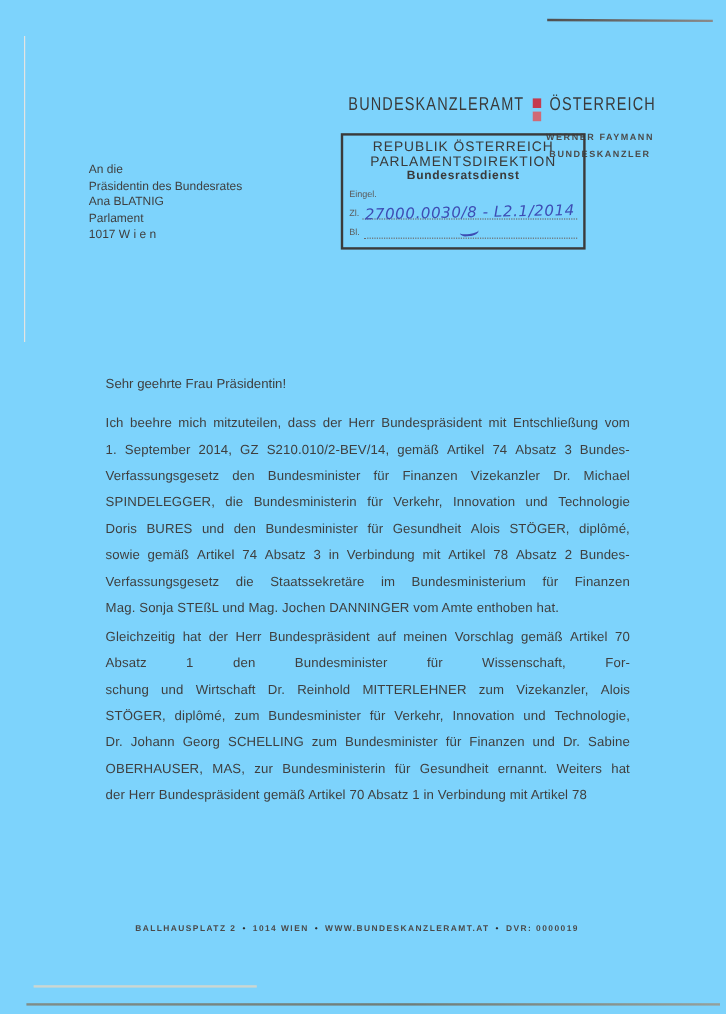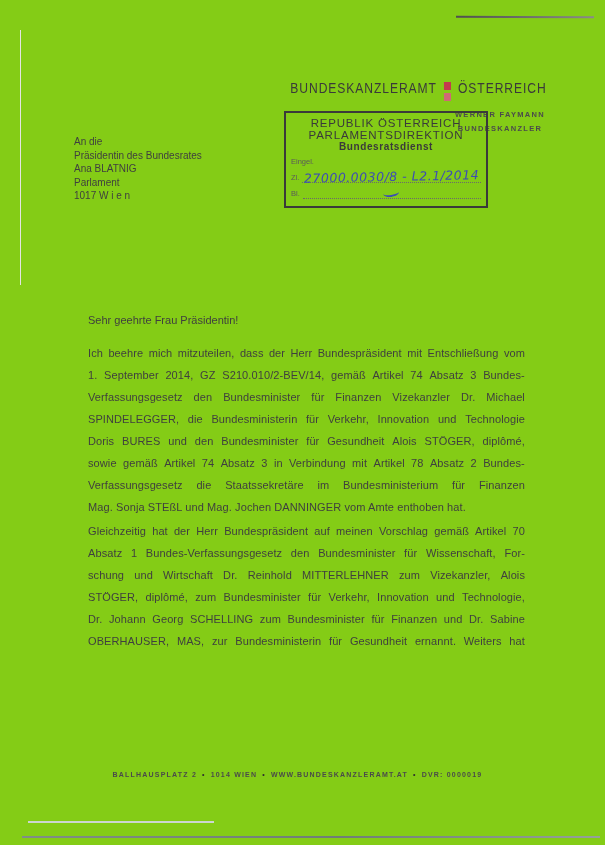--- a/index.html
+++ b/index.html
@@ -1,18 +1,18 @@
 <!DOCTYPE html>
 <html><head>
 <meta charset="utf-8">
 <style>
   html,body{margin:0;padding:0;background:#ffffff;}
   .page{
     position:relative;width:605px;height:845px;margin:0;
-    background:#84cc16;overflow:hidden;
+    background:#7dd3fc;overflow:hidden;
     font-family:"Liberation Sans",sans-serif;color:#3c3c3c;
   }
   
   .artifact{position:absolute;}
   .art-top-right{top:16px;left:456px;width:138px;height:2px;
     background:linear-gradient(to right,#4f4f4f,#8a8a8a);transform:rotate(.3deg);}
   .art-left-edge{top:30px;left:20px;width:1px;height:255px;background:#e4e4e2;}
   .art-bottom-faint{top:821px;left:28px;width:186px;height:2px;background:#ccd6d1;}
   .art-bottom-dark{top:836px;left:22px;width:578px;height:2px;
     background:linear-gradient(to right,#808d88,#6f7d78 55%,#95a09b);}
@@ -209,21 +209,20 @@
         <span>auf</span>
         <span>meinen</span>
         <span>Vorschlag</span>
         <span>gemäß</span>
         <span>Artikel</span>
         <span>70</span>
       </div>
     <div class="bline jline">
         <span>Absatz</span>
         <span>1</span>
-        <span>Bundes-Verfassungsgesetz</span>
         <span>den</span>
         <span>Bundesminister</span>
         <span>für</span>
         <span>Wissenschaft,</span>
         <span>For-</span>
       </div>
     <div class="bline jline">
         <span>schung</span>
         <span>und</span>
         <span>Wirtschaft</span>
@@ -262,19 +261,20 @@
         <span>OBERHAUSER,</span>
         <span>MAS,</span>
         <span>zur</span>
         <span>Bundesministerin</span>
         <span>für</span>
         <span>Gesundheit</span>
         <span>ernannt.</span>
         <span>Weiters</span>
         <span>hat</span>
       </div>
+    <div class="bline">der Herr Bundespräsident gemäß Artikel 70 Absatz 1 in Verbindung mit Artikel 78</div>
   </div>
 
   <div class="footer">
     <span>BALLHAUSPLATZ 2</span><span class="sep">•</span><span>1014 WIEN</span><span class="sep">•</span><span>WWW.BUNDESKANZLERAMT.AT</span><span class="sep">•</span><span>DVR: 0000019</span>
   </div>
 
 </div>
 
 </body></html>

